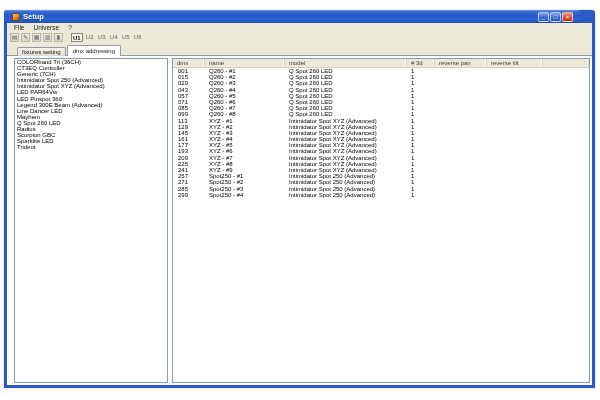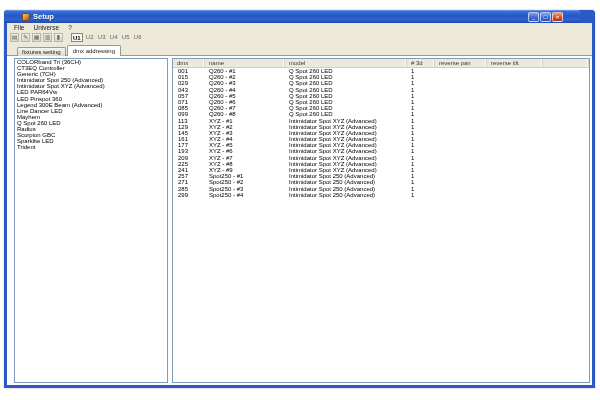--- a/index.html
+++ b/index.html
@@ -2,21 +2,21 @@
 <html><head>
 <meta charset="utf-8">
 <style>
   html,body{margin:0;padding:0;background:#fff;width:600px;height:400px;overflow:hidden;
     font-family:"Liberation Sans", sans-serif;-webkit-font-smoothing:none;}
   .stage{position:relative;width:600px;height:400px;background:#fff;}
   .window{position:absolute;left:4px;top:10px;width:591px;height:378px;background:#2c59c4;
     border-radius:4px 4px 0 0;box-shadow:0 0 1px #1a3c8c;}
   .titlebar{position:absolute;left:0;top:0;right:14px;height:13px;border-radius:4px 4px 0 0;
     background:linear-gradient(180deg,#7ea5ec 0%,#3b6fd8 10%,#2558c6 45%,#2e63d0 75%,#1f4cb0 100%);
-    display:flex;align-items:center;padding:0 18px;box-sizing:border-box;}
+    display:flex;align-items:center;padding:0 8px;box-sizing:border-box;}
   .app-icon{width:8px;height:8px;border-radius:1px;margin-right:3px;flex:0 0 auto;
     background:linear-gradient(135deg,#f4c36a 0%,#e08a2c 55%,#a34d12 100%);border:1px solid #7a4a12;box-sizing:border-box;}
   .title{color:#fff;font-size:7.5px;font-weight:bold;text-shadow:0 1px 1px #123a8a;flex:1 1 auto;
     white-space:nowrap;overflow:hidden;}
   .winbtns{display:flex;gap:1px;flex:0 0 auto;}
   .winbtn{width:11px;height:10px;border-radius:2px;border:1px solid rgba(255,255,255,.65);
     box-sizing:border-box;color:#fff;font-size:6px;line-height:8px;text-align:center;cursor:default;
     background:linear-gradient(180deg,#86a7ee 0%,#3f6cd8 50%,#2a53b8 100%);}
   .winbtn.close{background:linear-gradient(180deg,#f0a086 0%,#d4502e 55%,#a83418 100%);}
   .client{position:absolute;left:3px;right:3px;top:13px;bottom:3px;background:#ece9d8;

